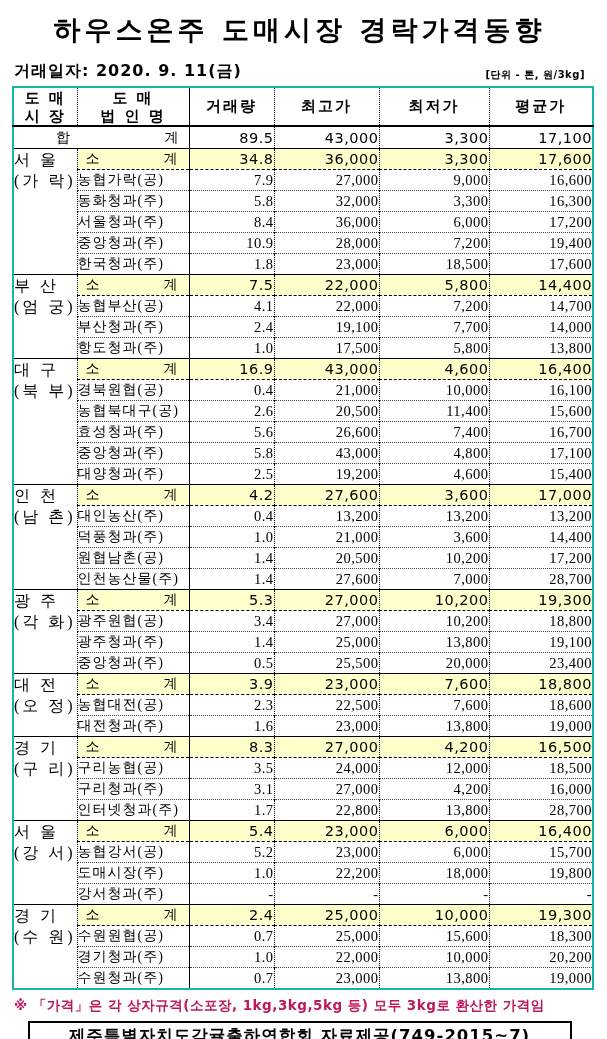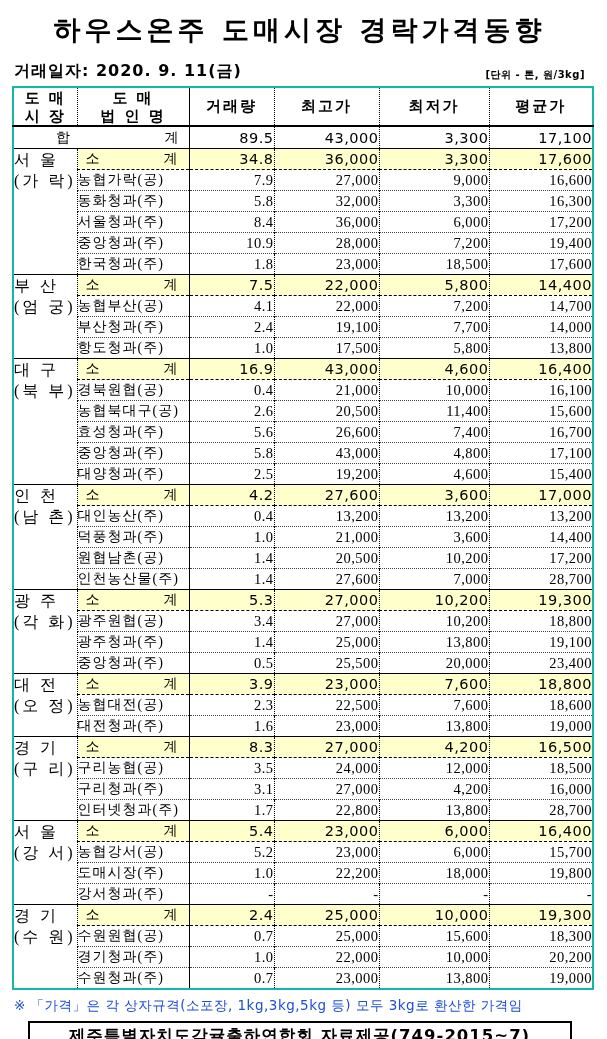--- a/index.html
+++ b/index.html
@@ -97,22 +97,22 @@
   td.market-cell .market-line { line-height: 21px; height: 21px; font-size: 16px; font-family: Liberation Serif, serif; }
   tr.total-row { border-bottom: 1px solid #000; }
   tr.total-row td { height: 21px; }
   tr.section-first { border-top: 1px solid #000; }
   tr.subtotal-row { border-bottom: 1px dashed #000; }
   tr.company-row { border-bottom: 1px dotted #444; font-family: Liberation Serif, serif; }
   .hl { background: #FFFFCC; }
 
   .footnote {
     margin: 7px 0 0 2px;
-    color: #1d4ed8;
-    font-weight: normal;
+    color: #be185d;
+    font-weight: bold;
     font-size: 13.5px;
     letter-spacing: 0.5px;
     white-space: nowrap;
   }
   .source-box {
     margin: 6px auto 0 auto;
     width: 540px;
     border: 2px solid #000;
     text-align: center;
     font-weight: bold;

